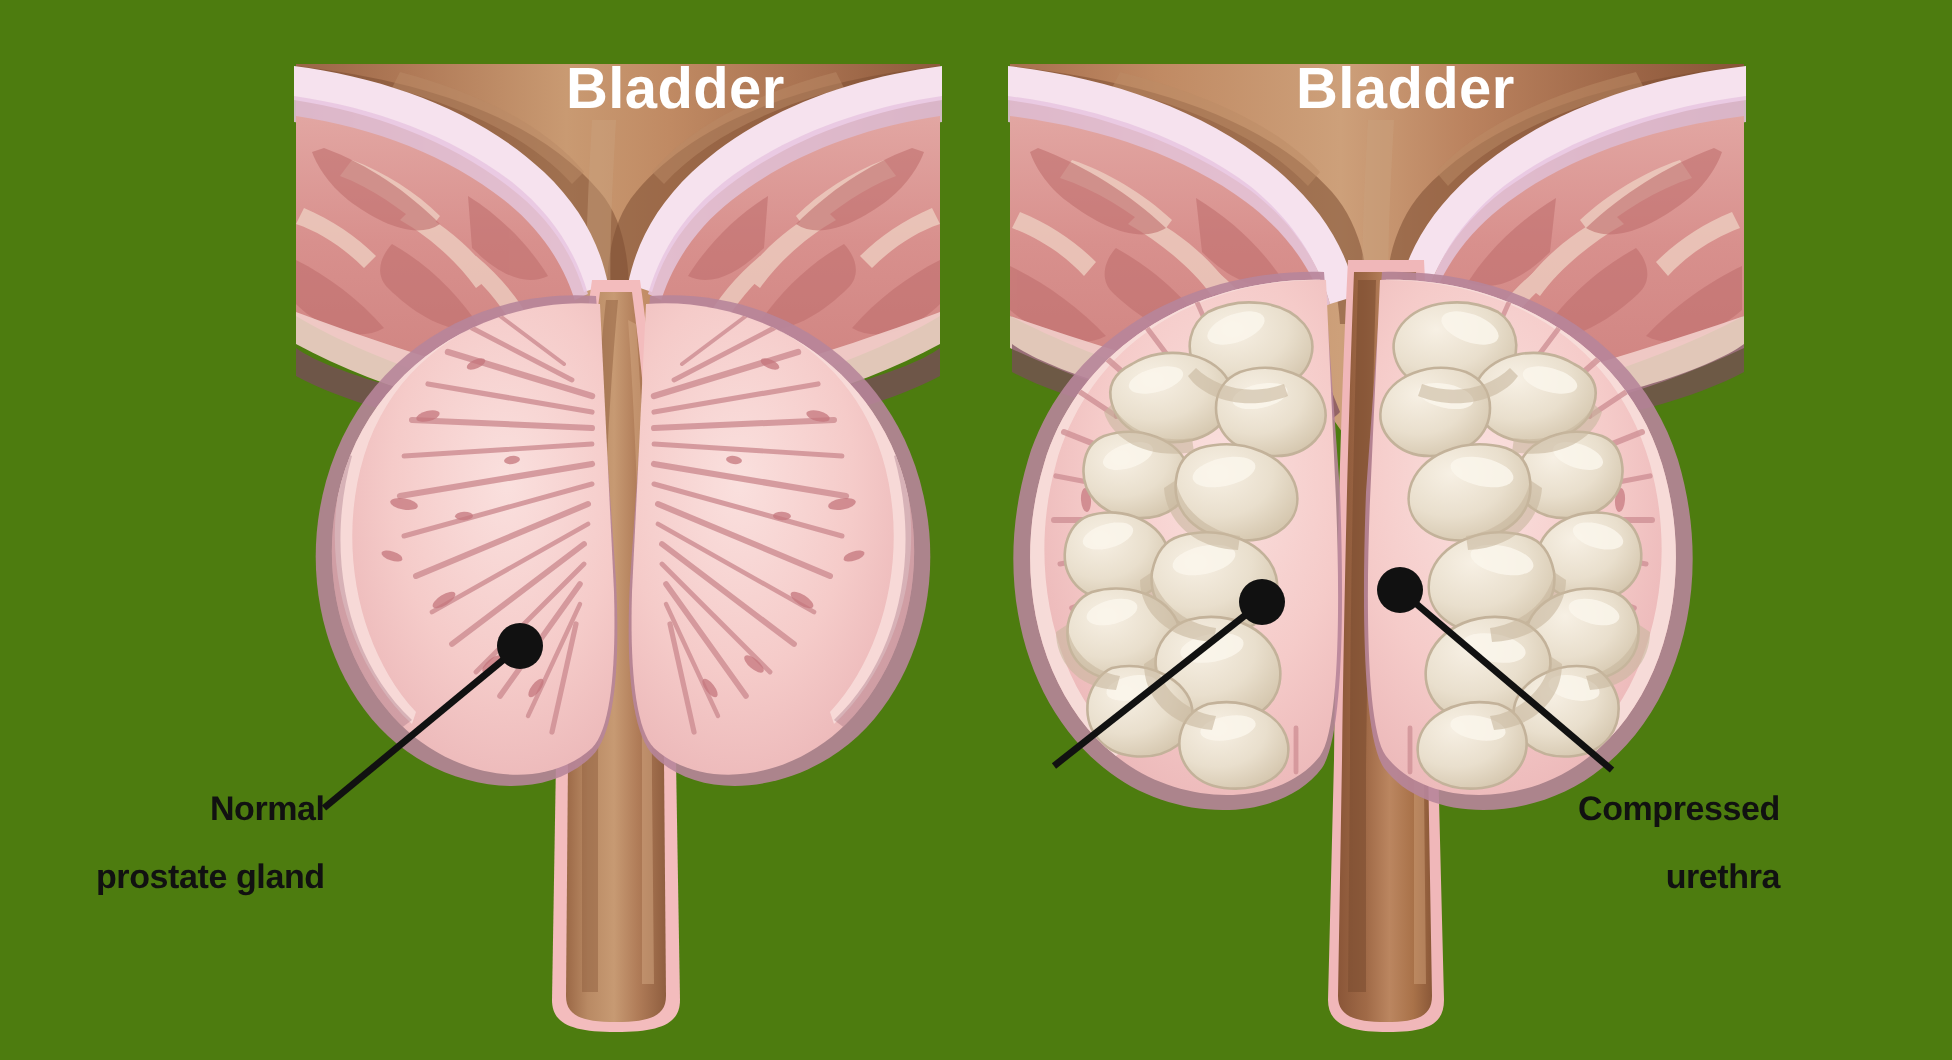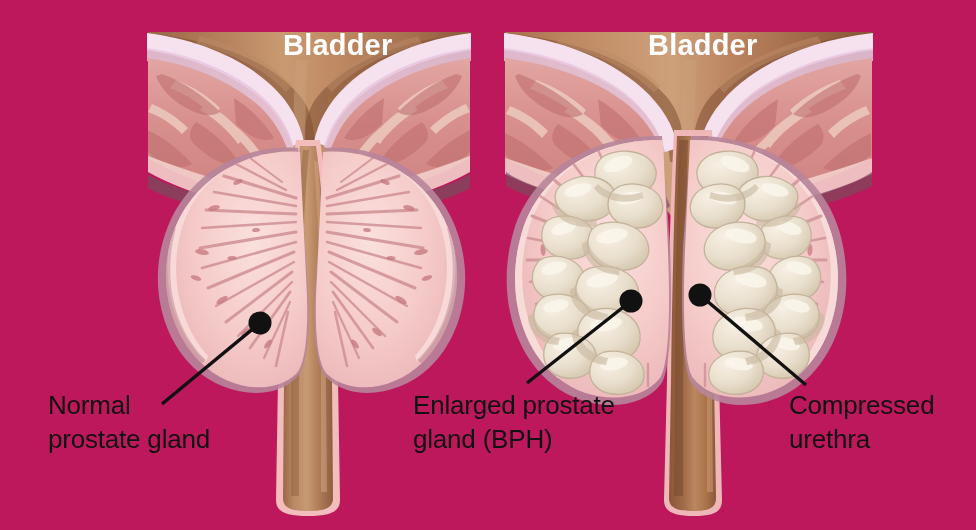--- a/index.html
+++ b/index.html
@@ -12,39 +12,40 @@
     width: 976px;
     height: 530px;
     overflow: hidden;
     font-family: "Liberation Sans", sans-serif;
     position: relative;
   }
   #figure-root {
     position: relative;
     width: 976px;
     height: 530px;
-    background: #be185d;
+    background: #4d7c0f;
   }
   #anatomy-svg {
     position: absolute;
     left: 0;
     top: 0;
     width: 976px;
     height: 530px;
     display: block;
   }
   .callout-label {
     position: absolute;
     color: #111111;
     font-family: "Liberation Sans", sans-serif;
-    font-size: 26px;
+    font-size: 17px;
     line-height: 34px;
-    font-weight: 400;
+    font-weight: 700;
     white-space: pre-line;
     letter-spacing: -0.2px;
+    text-align: right;
   }
   #label-normal-prostate { left: 48px;  top: 388px; }
   #label-enlarged-prostate { left: 413px; top: 388px; }
   #label-compressed-urethra { left: 777px; top: 388px; margin-left: 12px; }
 
   .bladder-caption {
     position: absolute;
     color: #ffffff;
     font-family: "Liberation Sans", sans-serif;
     font-size: 29px;
@@ -465,18 +466,16 @@
       <line x1="700" y1="295" x2="806" y2="385" stroke="#111111" stroke-width="3.4"></line>
       <circle cx="700" cy="295" r="11.5" fill="#111111"></circle>
     </g>
   </svg>
 
   <div class="bladder-caption" id="bladder-caption-left">Bladder</div>
   <div class="bladder-caption" id="bladder-caption-right">Bladder</div>
 
   <div class="callout-label" id="label-normal-prostate">Normal
 prostate gland</div>
-  <div class="callout-label" id="label-enlarged-prostate">Enlarged prostate
-gland (BPH)</div>
   <div class="callout-label" id="label-compressed-urethra">Compressed
 urethra</div>
 
 </div>
 
 </body></html>

